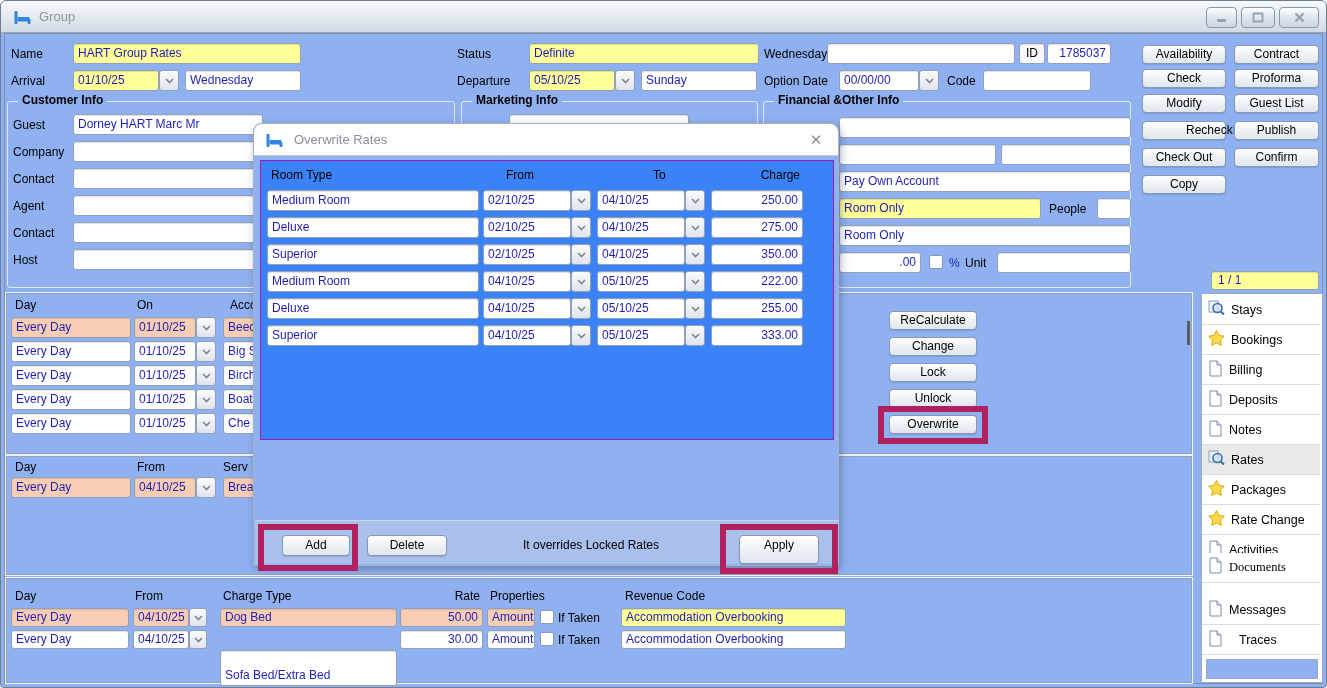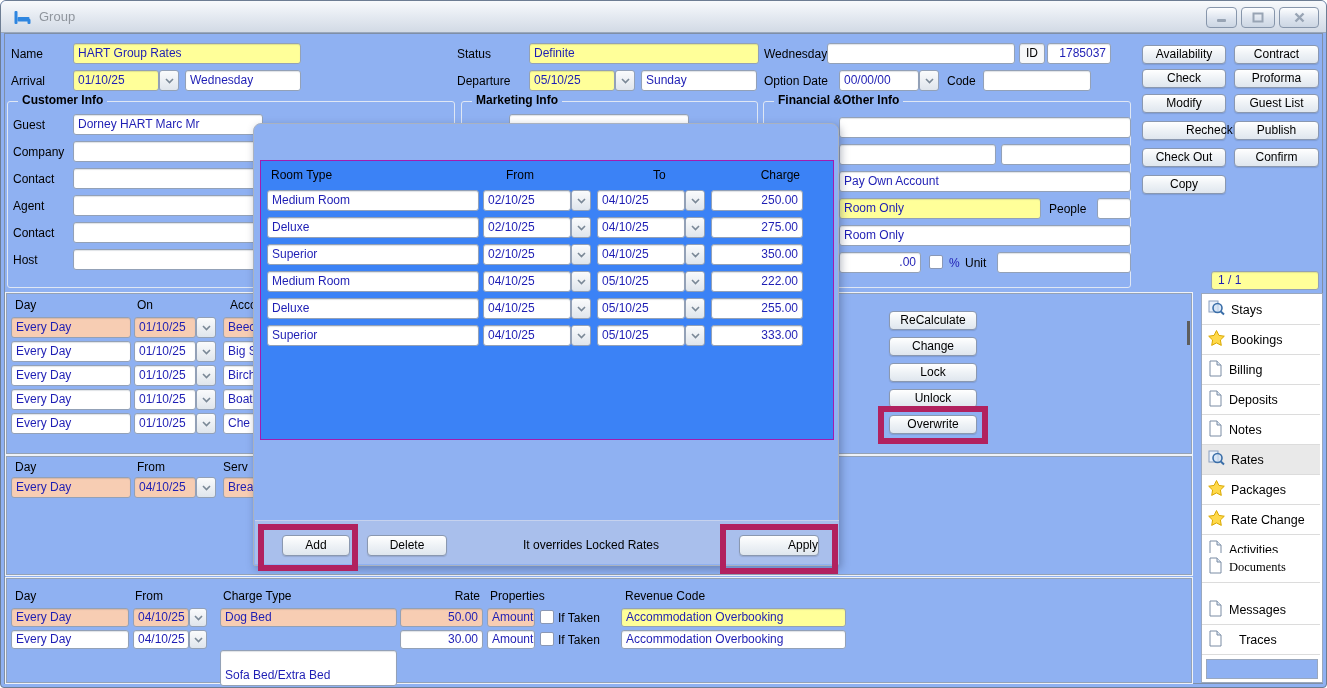--- a/index.html
+++ b/index.html
@@ -342,20 +342,31 @@
   <div class="side-item" style="left:1201px;top:624px;position:absolute;gap:16px;">
     <span><svg width="15" height="17" viewBox="0 0 15 17">
           <path d="M2 1 h7 l4 4 v11 h-11 z" fill="#fff" stroke="#7a8ca4"></path>
           <path d="M9 1 v4 h4" fill="#dce6f2" stroke="#7a8ca4"></path>
         </svg></span>
     <span class="side-label">Traces</span>
   </div>
   <div style="position:absolute;left:1205px;top:658px;width:112px;height:20px;background:#8FB1F2;border:1px solid #9aa8be;"></div>
 
   <div class="dialog">
+    <div class="dlg-title">
+      <span style="position:absolute;left:12px;top:9px;">
+        <svg width="17" height="15" viewBox="0 0 17 15">
+            <rect x="0.5" y="1" width="3" height="13" rx="1" fill="#2E86E0"></rect>
+            <rect x="3.5" y="7" width="12" height="4.5" rx="1" fill="#2E86E0"></rect>
+            <rect x="13.5" y="9" width="3" height="5" rx="1" fill="#2E86E0"></rect>
+          </svg>
+      </span>
+      <span class="dlg-title-text">Overwrite Rates</span>
+      <span class="dlg-close">✕</span>
+    </div>
     <div class="dlg-table">
       <span class="hdr" style="left:10px;top:7px;">Room Type</span>
       <span class="hdr" style="left:245px;top:7px;">From</span>
       <span class="hdr" style="left:392px;top:7px;">To</span>
       <span class="hdr" style="left:455px;top:7px;width:84px;text-align:right;">Charge</span>
 
       <span class="input" style="left:6px;top:29px;width:212px;">Medium Room</span>
       <span class="input" style="left:222px;top:29px;width:88px;">02/10/25</span>
       <span class="dd" style="left:310px;top:29px;">
           <svg width="9" height="6" viewBox="0 0 9 6">
@@ -442,20 +453,20 @@
           <svg width="9" height="6" viewBox="0 0 9 6">
             <polyline points="1,1 4.5,4.5 8,1" fill="none" stroke="#7a8896" stroke-width="1.6"></polyline>
           </svg>
         </span>
       <span class="input right" style="left:450px;top:164px;width:92px;">333.00</span>
     </div>
     <div class="dlg-strip">
       <span class="btn" style="left:27px;top:14px;width:68px;height:21px;line-height:19px;">Add</span>
       <span class="btn" style="left:112px;top:14px;width:80px;height:21px;line-height:19px;">Delete</span>
       <span class="lbl" style="left:216px;top:17px;width:240px;text-align:center;">It overrides Locked Rates</span>
-      <span class="btn" style="left:484px;top:14px;width:80px;height:21px;line-height:19px;text-align:right;">Apply</span>
+      <span class="btn" style="left:484px;top:14px;width:80px;height:29px;line-height:19px;">Apply</span>
     </div>
   </div>
 
   <div class="hl" style="left:257px;top:523px;width:100px;height:47px;"></div>
   <div class="hl" style="left:719px;top:523px;width:118px;height:50px;"></div>
 
 </div>
 
 </body></html>

